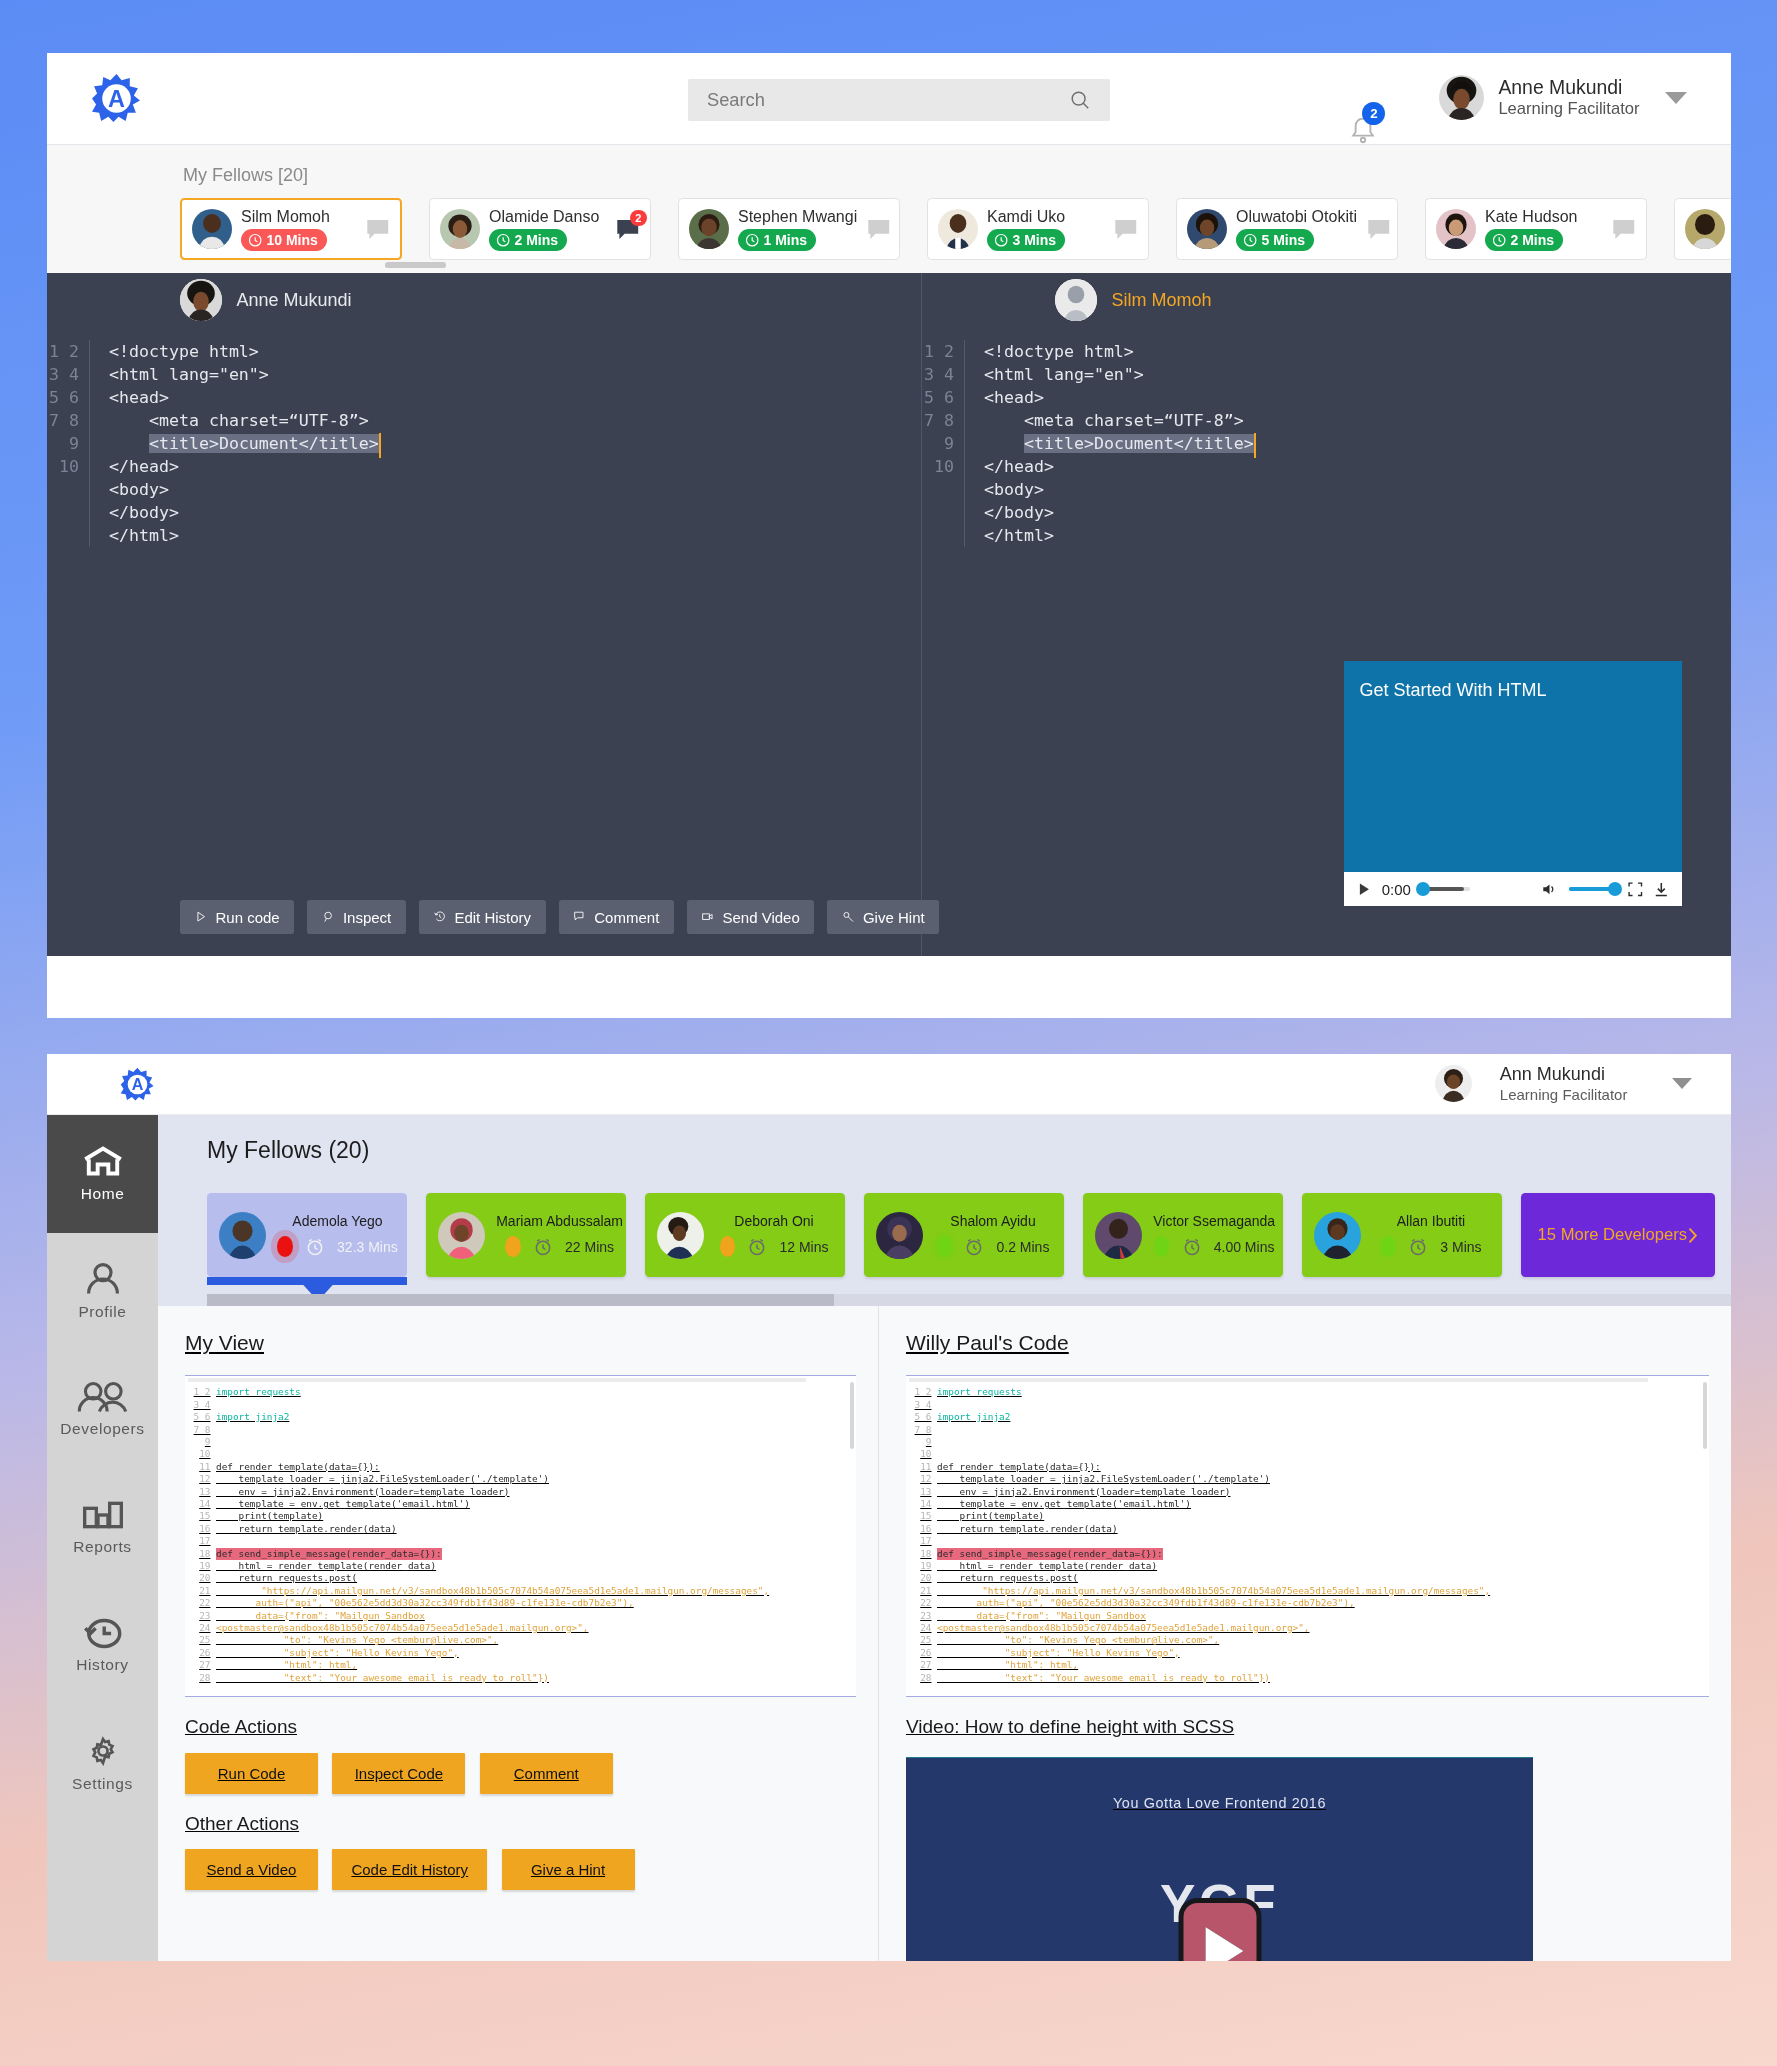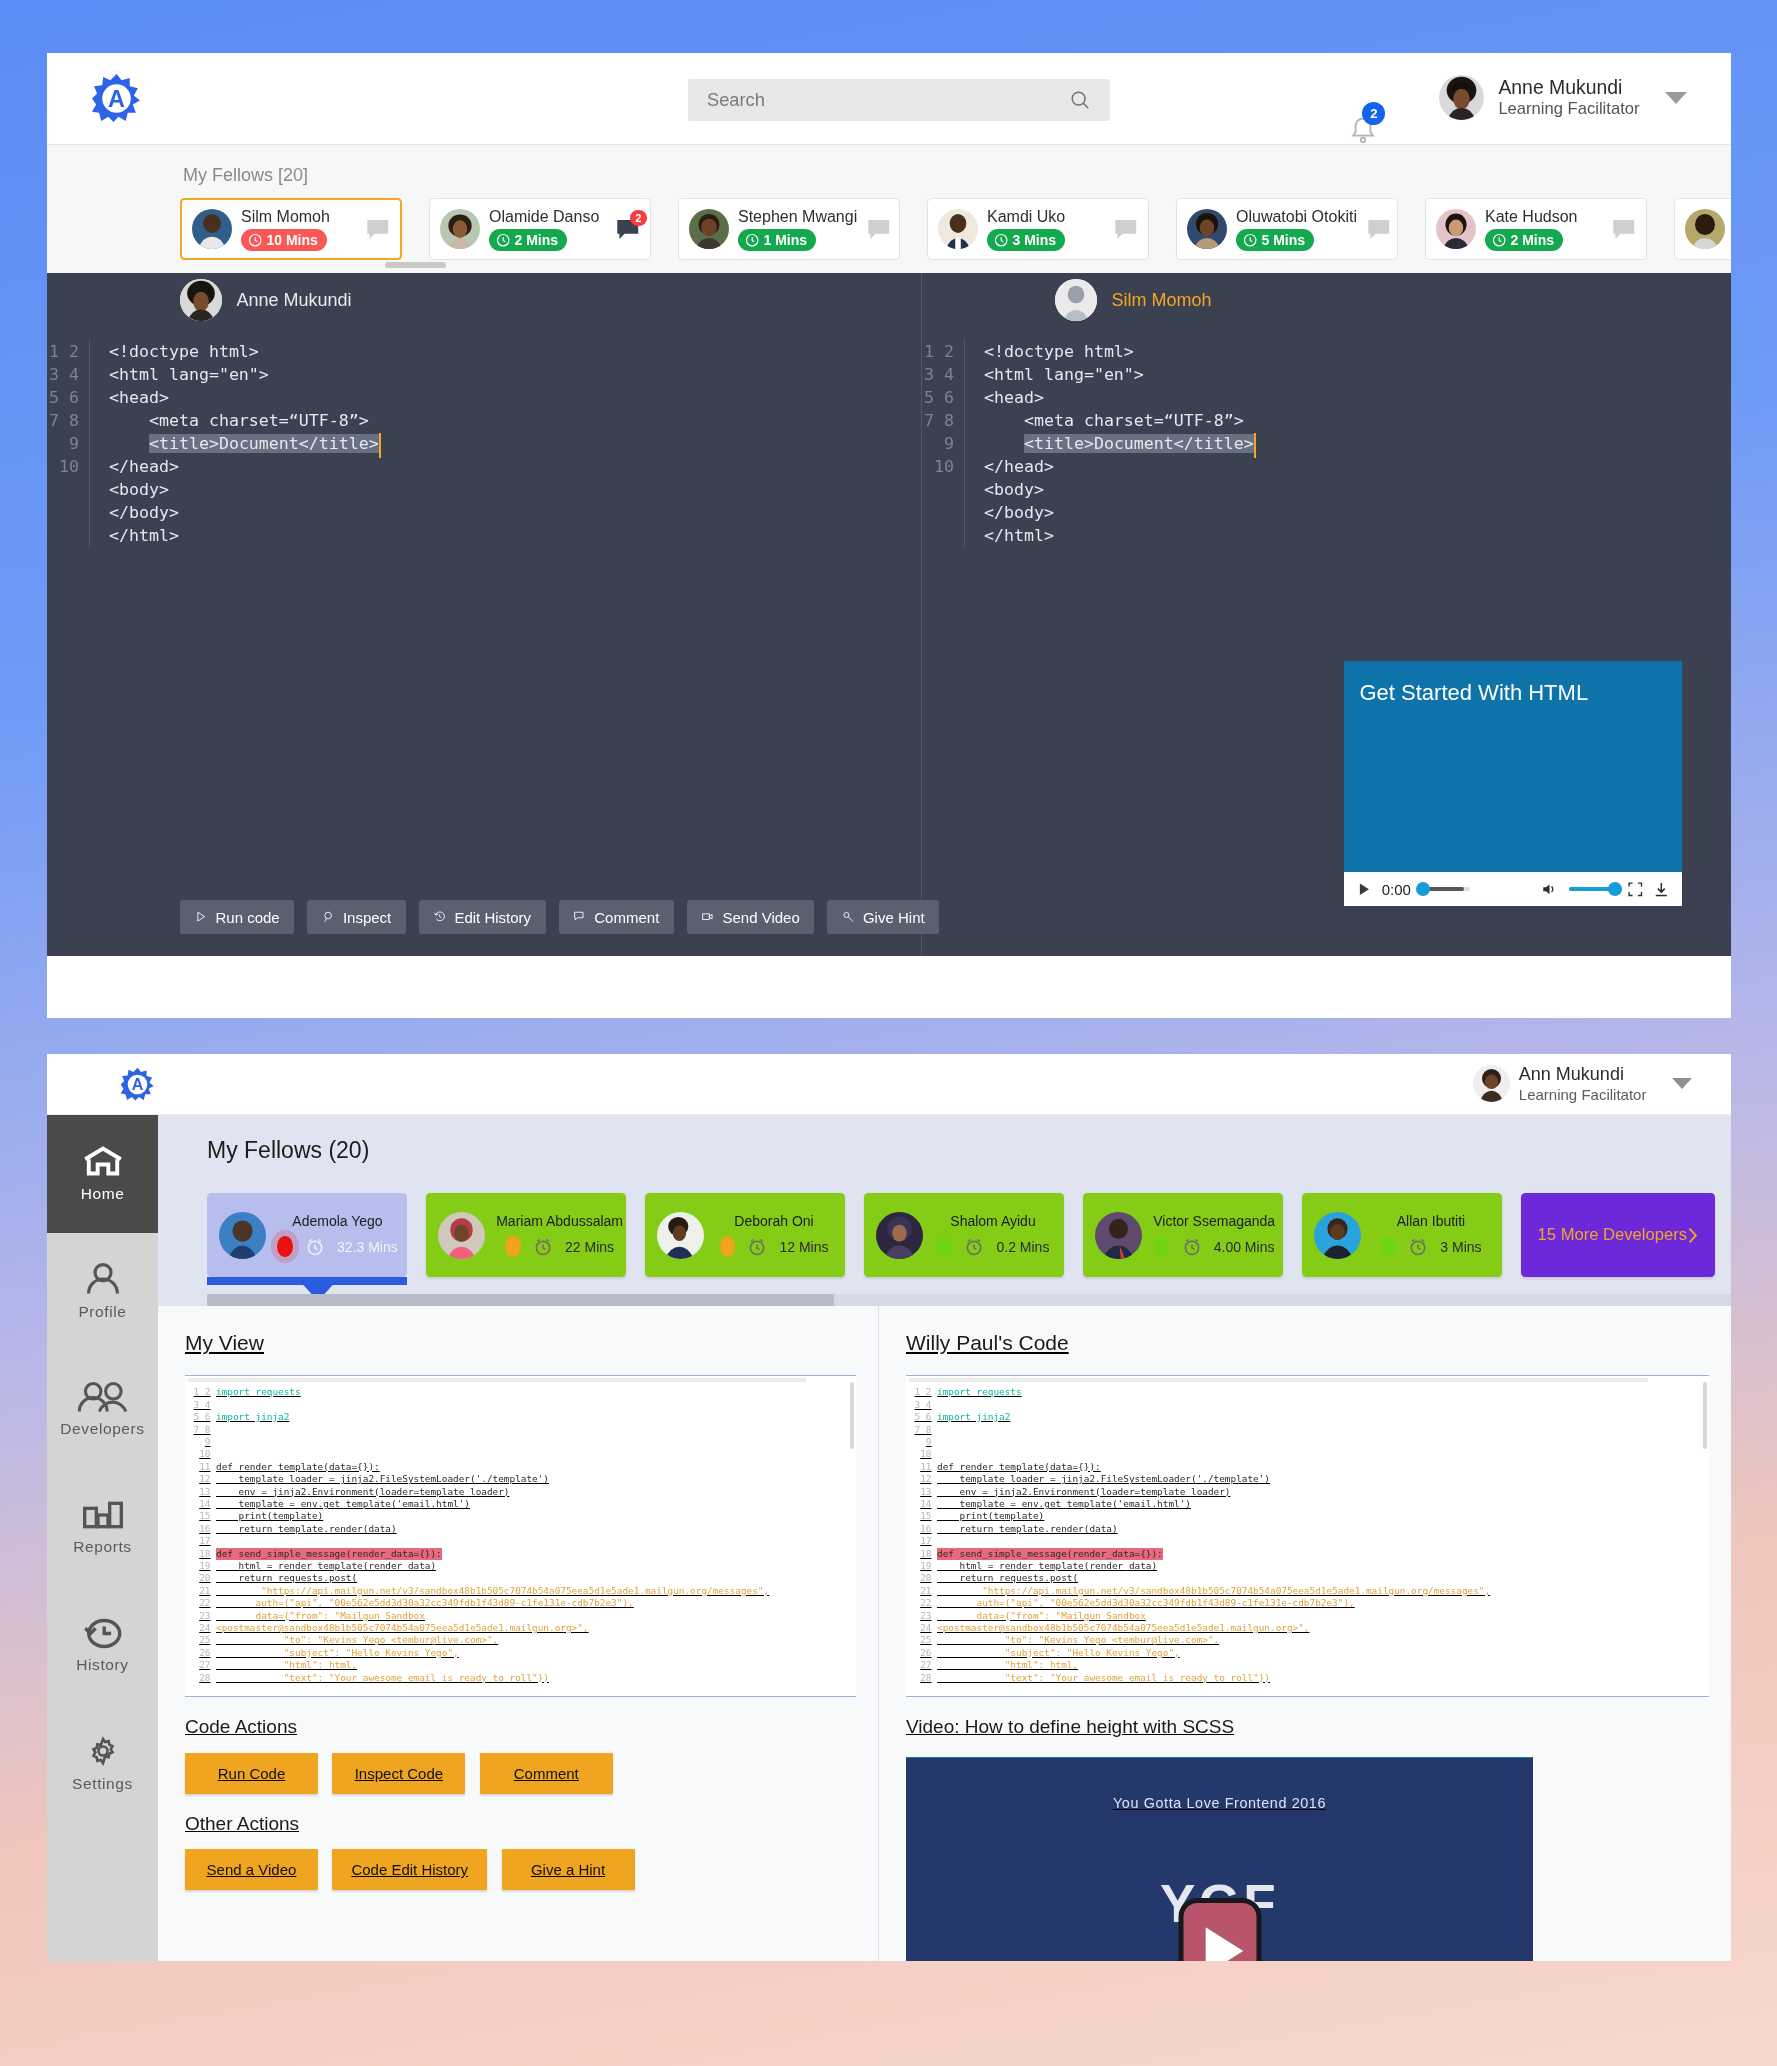--- a/index.html
+++ b/index.html
@@ -119,21 +119,21 @@
   .tb-btn {
     background: #5a6070; color: #fff; border: none; border-radius: 2.8px;
     height: 34px; padding: 0 14.4px; font-size: 15px; display: flex;
     align-items: center; gap: 7.8px; font-family: "Liberation Sans", sans-serif;
     cursor: pointer; white-space: nowrap;
   }
   .vplayer {
     position: absolute; right: 49px; bottom: 50px; width: 338px;
   }
   .vplayer-body { background: #0d73a8; height: 211px; padding: 19px 15.5px; }
-  .vplayer-title { color: #fff; font-size: 22px; }
+  .vplayer-title { color: #fff; font-size: 18px; }
   .vplayer-ctrl {
     background: #fff; height: 34px; display: flex; align-items: center;
     padding: 0 12.2px; gap: 10px;
   }
   .vtime { font-size: 15px; color: #222; font-family:"Liberation Sans",sans-serif; }
   .vtrack { position: relative; height: 4.4px; background: #e0e0e0; border-radius: 2.2px; flex: 1; max-width: 116px; }
   .vtrack .filled { position:absolute; left:0; top:0; height:4.4px; width: 43px; background:#555; border-radius:2.2px;}
   .vknob { position:absolute; left: -5px; top: -5px; width: 14.4px; height: 14.4px; border-radius: 50%; background: #199bd7; }
   .vol-track { position: relative; height: 3.3px; background: #199bd7; border-radius: 1.7px; width: 48px; }
   .vol-knob { position:absolute; right: -5.5px; top: -5.5px; width: 14.4px; height: 14.4px; border-radius: 50%; background: #199bd7; }
@@ -141,21 +141,21 @@
   
   .screen2 {
     position: absolute; left: 47px; top: 1054px;
     width: 1684px; height: 907px; background: #fff; overflow: hidden;
   }
   .s2-header {
     height: 61px; background: #fff; display: flex; align-items: center;
     position: relative; border-bottom: 0.6px solid #ececec;
   }
   .s2-logo { margin-left: 73px; width: 35px; height: 35px; position: relative; }
-  .s2-user { position: absolute; right: 39px; top: 10px; display: flex; align-items: center; gap: 9px; }
+  .s2-user { position: absolute; right: 39px; top: 10px; display: flex; align-items: center; gap: 28px; }
   .s2-user .avatar { width: 37px; height: 37px; }
   .s2-user-name { font-size: 18px; color: #2c2c2c; line-height: 1.2; }
   .s2-user-role { font-size: 15px; color: #5c5c5c; line-height: 1.2; }
   .s2-caret { width: 0; height: 0; border-left: 10px solid transparent; border-right: 10px solid transparent; border-top: 11px solid #8f8f8f; margin-left: 16.6px; }
 
   .s2-body { display: flex; height: 846px; }
   .s2-sidebar { width: 111px; background: #d4d4d4; flex-shrink: 0; }
   .nav-item {
     height: 118px; display: flex; flex-direction: column;
     align-items: center; justify-content: center; gap: 7.8px; cursor: pointer;

